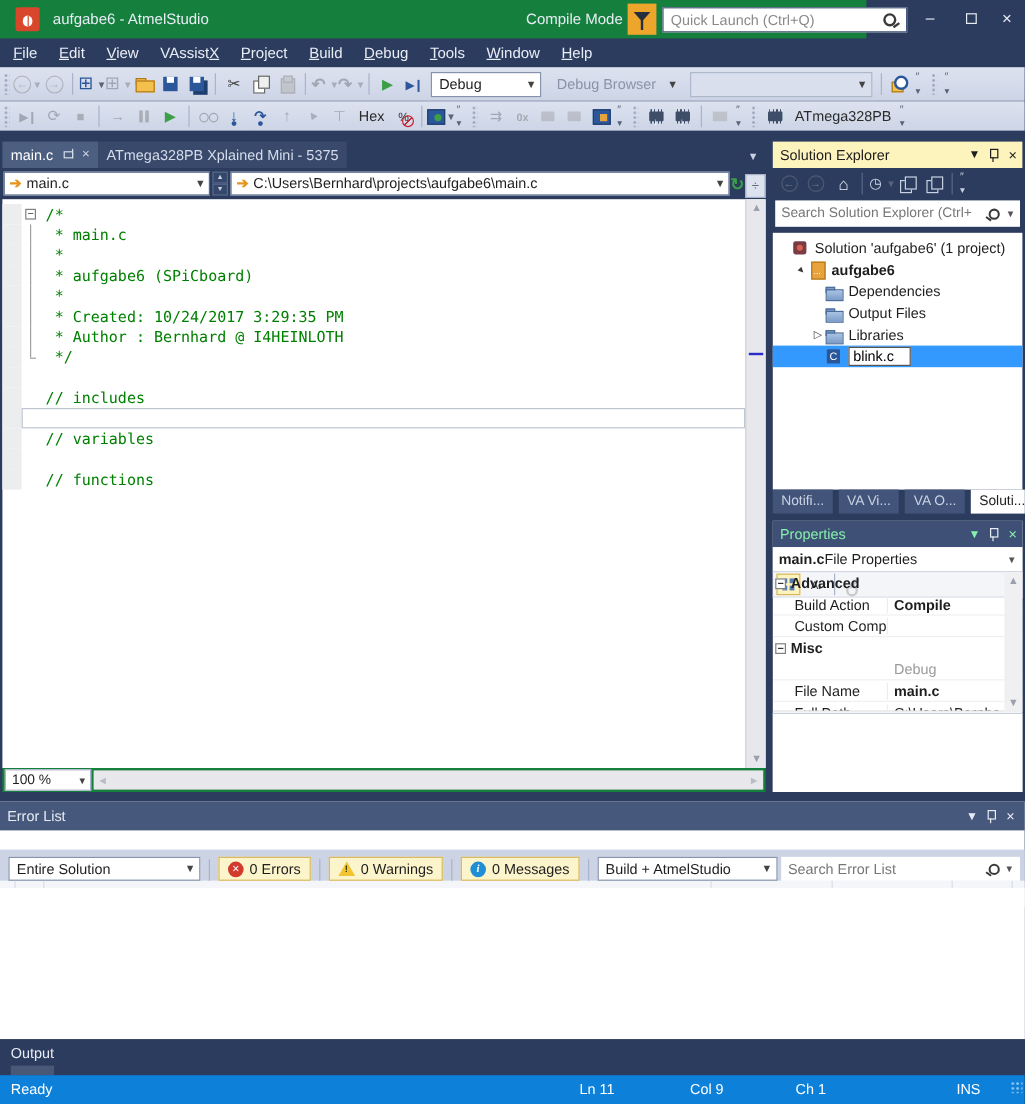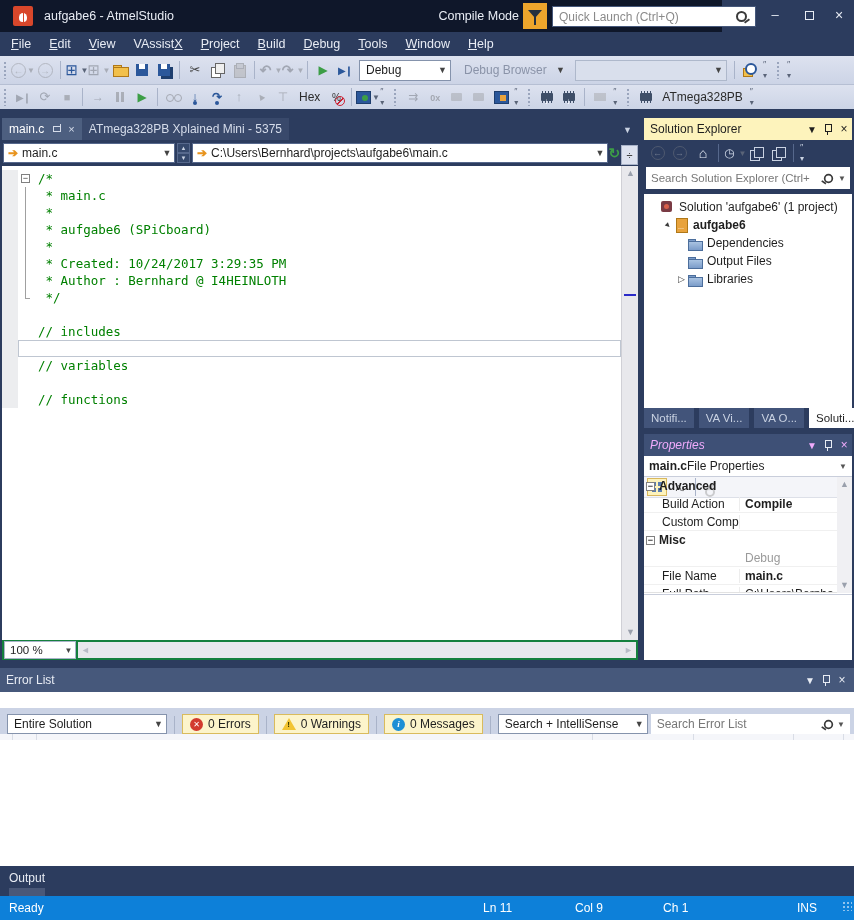--- a/index.html
+++ b/index.html
@@ -1,21 +1,21 @@
 <!DOCTYPE html>
 <html><head>
 <meta charset="utf-8">
 <style>
   * { margin:0; padding:0; box-sizing:border-box; }
   html,body { width:854px; height:920px; overflow:hidden; }
   body { font-family:"Liberation Sans",sans-serif; font-size:12px; background:#2C3C5E; position:relative; color:#1E1E1E; }
   .abs { position:absolute; }
 
   
-  #titlebar { left:0; top:0; width:722px; height:32px; background:#0f172a; }
+  #titlebar { left:0; top:0; width:722px; height:32px; background:#15803d; }
   #app-icon { left:13px; top:6px; width:20px; height:20px; background:#D8472B; border-radius:2px; }
   #app-icon::before { content:""; position:absolute; left:6px; top:7px; width:8px; height:9px; background:#fff; border-radius:50% 50% 45% 45%; }
   #app-icon::after { content:""; position:absolute; left:9.5px; top:7px; width:1px; height:9px; background:#D8472B; }
   #win-title { left:44px; top:9px; color:#E8ECF4; font-size:12.5px; }
   #adv-mode { top:9px; left:424px; width:95px; text-align:right; color:#E8ECF4; font-size:12.5px; }
   #filter-btn { left:523px; top:3px; width:24px; height:26px; background:#EDA52C; }
   #filter-btn .funnel { position:absolute; left:5px; top:7px; width:0; height:0; border-left:7px solid transparent; border-right:7px solid transparent; border-top:8px solid #25303F; }
   #filter-btn .funnel::after { content:""; position:absolute; left:-1px; top:-2px; width:2px; height:9px; background:#25303F; }
   #quick-launch { left:552px; top:6px; width:204px; height:21px; background:#fff; border:1px solid #46587B; display:flex; align-items:center; }
   #quick-launch .ph { flex:1; padding-left:6px; color:#8A8A8A; font-size:12px; }
@@ -200,21 +200,21 @@
   .tico-cfile::before { content:""; position:absolute; left:2px; top:2px; width:11px; height:12px; background:#2B579A; border-radius:1px; }
   .tico-cfile::after { content:"C"; position:absolute; left:2px; top:2px; width:11px; line-height:12px; color:#fff; font-size:9px; text-align:center; }
   .tree-label.bold { font-weight:bold; }
   .tree-edit { background:#fff; color:#000; border:1px solid #555; height:16px; line-height:14px; padding:0 3px 0 3px; min-width:52px; }
 
   #paneltabs { left:644px; top:296px; width:210px; height:20px; display:flex; gap:5px;align-items:center; }
   .ptab { padding:0 7px; height:20px; line-height:20px; font-size:11.5px; background:#42547A; color:#C9D2E2; white-space:nowrap; }
   .ptab.active { background:#fff; color:#1E1E1E; }
 
   #props { left:644px; top:322px; width:208px; height:226px; background:#fff; }
-  #props-header { background:#3E5076; color:#f0abfc;font-style:italic; }
+  #props-header { background:#3E5076; color:#86efac; }
   #props-object { height:21px; background:#fff; border-bottom:1px solid #C9CEDB; display:flex; align-items:center; font-size:12px; padding-left:5px; }
   #props-object .ob { font-weight:bold; }
   #props-object .carr { margin-left:auto; font-size:8px; color:#555; padding-right:5px; }
   #props-toolbar { height:21px; background:#F4F5F9; border-bottom:1px solid #DDE0E8; display:flex; align-items:center; padding-left:3px; }
   .selbox { width:20px; height:18px; background:#FDF3BC; border:1px solid #D9B85C; display:flex; align-items:center; justify-content:center; margin-right:2px; }
   .ti-categorized::before { content:""; position:absolute; left:3px; top:3px; width:4px; height:4px; background:#5A7DB0; box-shadow:6px 0 0 #5A7DB0, 0 6px 0 #5A7DB0, 6px 6px 0 #5A7DB0; }
   .ti-alphabetical::before { content:"A\2193"; font-size:9px; color:#333; letter-spacing:-1px; }
   .ti-property-pages::before { content:""; position:absolute; left:7px; top:2px; width:3px; height:10px; background:#888; transform:rotate(45deg); }
   .ti-property-pages::after { content:""; position:absolute; left:2px; top:8px; width:6px; height:6px; border:2px solid #888; border-radius:50%; }
   #props-grid { position:absolute; left:0; right:0; top:43px; height:116px; overflow:hidden; border-bottom:1px solid #E2E2E2; }
@@ -638,20 +638,25 @@
         <div class="tree-row" style="padding-left: 32px;">
           <span class="texp"></span>
           <span class="tico tico-folder"></span>
           <span class="tree-label">Output Files</span>
         </div>
         <div class="tree-row" style="padding-left: 32px;">
           <span class="texp">▷</span>
           <span class="tico tico-folder"></span>
           <span class="tree-label">Libraries</span>
         </div>
+        <div class="tree-row selected" style="padding-left: 32px;">
+          <span class="texp"></span>
+          <span class="tico tico-cfile"></span>
+          <span class="tree-label tree-edit">blink.c</span>
+        </div>
       </div>
   </div>
 
   <div id="paneltabs" class="abs">
       <span class="ptab">Notifi...</span>
       <span class="ptab">VA Vi...</span>
       <span class="ptab">VA O...</span>
       <span class="ptab active">Soluti...</span>
     </div>
 
@@ -739,21 +744,21 @@
       <span class="ic-warn"></span>
       <span>0 Warnings</span>
     </div>
     <span class="tsep"></span>
     <div class="elbtn">
       <span class="ic-info">i</span>
       <span>0 Messages</span>
     </div>
     <span class="tsep"></span>
     <div class="combo" style="width:150px">
-      <span class="ctext">Search + IntelliSense</span>
+      <span class="ctext">Build + AtmelStudio</span>
       <span class="carr">▼</span>
     </div>
     <div id="el-search">
       <span class="ph">Search Error List</span>
       <span class="mag"></span>
       <span class="carr">▼</span>
     </div>
   </div>
   <div id="el-colheader">
       <span class="elcol" style="width: 13px;"></span>

